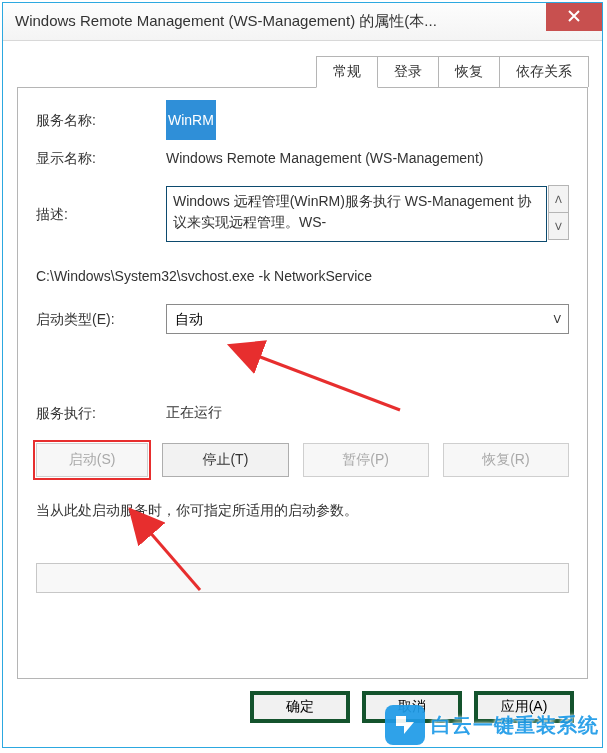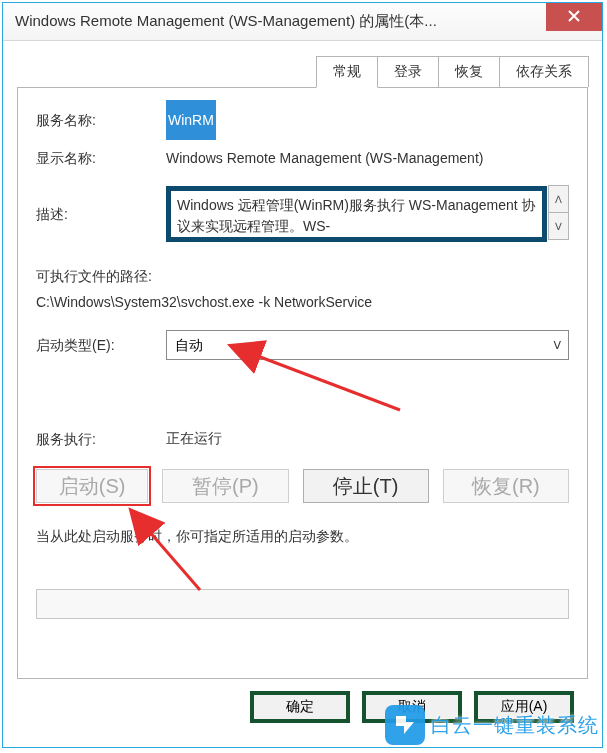--- a/index.html
+++ b/index.html
@@ -105,21 +105,21 @@
       flex: 1;
       color: #333;
     }
     .highlighted {
       background: #2f8fd8;
       color: #fff;
       padding: 12px 2px;
     }
     .desc-box {
       flex: 1;
-      border: 5px solid #0c4a6e;
+      border: 1px solid #0c4a6e;
       height: 56px;
       padding: 4px 6px;
       position: relative;
       line-height: 1.5;
       font-size: 14px;
       color: #333;
       overflow: hidden;
     }
     .scroll-btns {
       position: absolute;
@@ -177,21 +177,21 @@
       display: flex;
       gap: 14px;
       margin-bottom: 22px;
       margin-top: 10px;
     }
     .svc-btn {
       flex: 1;
       height: 34px;
       border: 1px solid #aeaeae;
       background: #f2f2f2;
-      font-size: 20px;
+      font-size: 14px;
       font-family: inherit;
       cursor: pointer;
       color: #333;
     }
     .svc-btn:disabled {
       border: 1px solid #cfcfcf;
       background: #f7f7f7;
       color: #a9a9a9;
       cursor: default;
     }
@@ -255,21 +255,21 @@
       height: 40px;
       background: #1e9be8;
       border-radius: 8px;
       display: flex;
       align-items: center;
       justify-content: center;
     }
     .wm-text {
       color: #1e9be8;
       font-size: 20px;
-      font-weight: 400;
+      font-weight: 700;
       letter-spacing: 1px;
       text-shadow: 0 0 2px #fff, 0 0 4px #fff;
     }
   </style>
 </head>
 <body>
 
 <div class="window">
   <div class="titlebar">
     <span class="titlebar-title">Windows Remote Management (WS-Management) 的属性(本...</span>
@@ -313,21 +313,20 @@
                 <span>ᐱ</span>
               </div>
             <div class="scroll-btn">
                 <span>ᐯ</span>
               </div>
           </div>
         </div>
       </div>
 
       <div class="exec-path-section">
-        <div class="exec-path-label">可执行文件的路径:</div>
         <div class="exec-path-value">C:\Windows\System32\svchost.exe -k NetworkService</div>
       </div>
 
       <div class="row" style="margin-bottom:6px;">
         <div class="label-col">启动类型(E):</div>
         <div class="select-wrap">
           <select class="select-box">
             <option>自动</option>
           </select>
           <span class="select-caret">ᐯ</span>
@@ -340,22 +339,22 @@
       <div class="row" style="margin-bottom:10px;">
         <div class="label-col">服务执行:</div>
         <div class="value-col">正在运行</div>
       </div>
 
       <div class="btn-row">
         <div class="start-btn-wrap">
           <button class="svc-btn" disabled="">启动(S)</button>
           <div class="start-highlight"></div>
         </div>
+        <button class="svc-btn">停止(T)</button>
         <button class="svc-btn" disabled="">暂停(P)</button>
-        <button class="svc-btn">停止(T)</button>
         <button class="svc-btn" disabled="">恢复(R)</button>
       </div>
 
       <div class="hint-text">当从此处启动服务时，你可指定所适用的启动参数。</div>
 
       <div class="row" style="margin-bottom:0;">
         <input class="param-input" disabled="" value="" style="">
       </div>
 
     </div>

